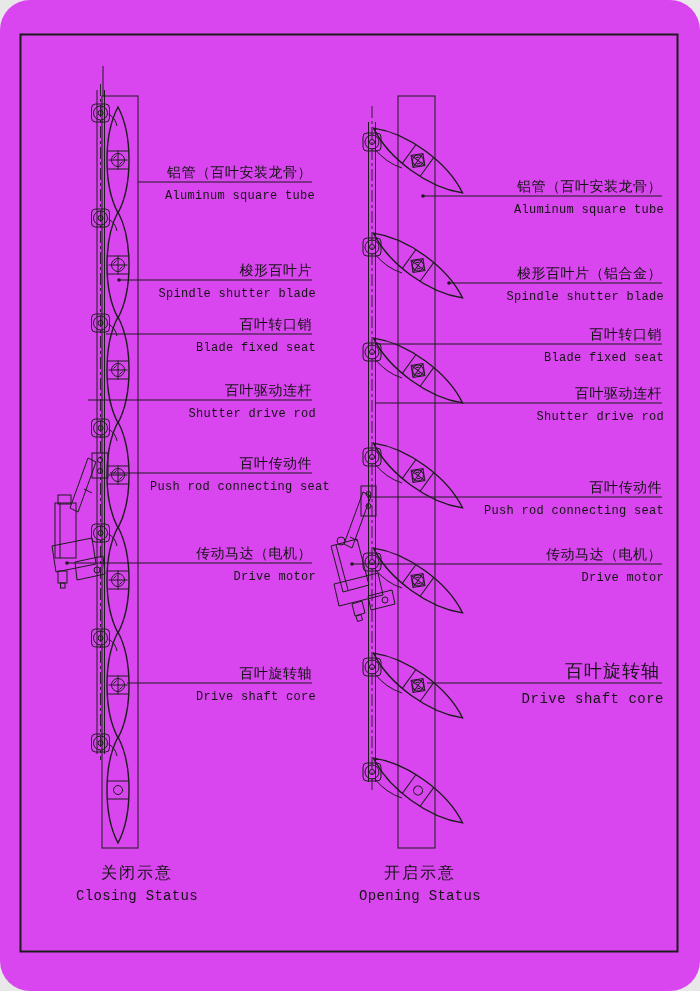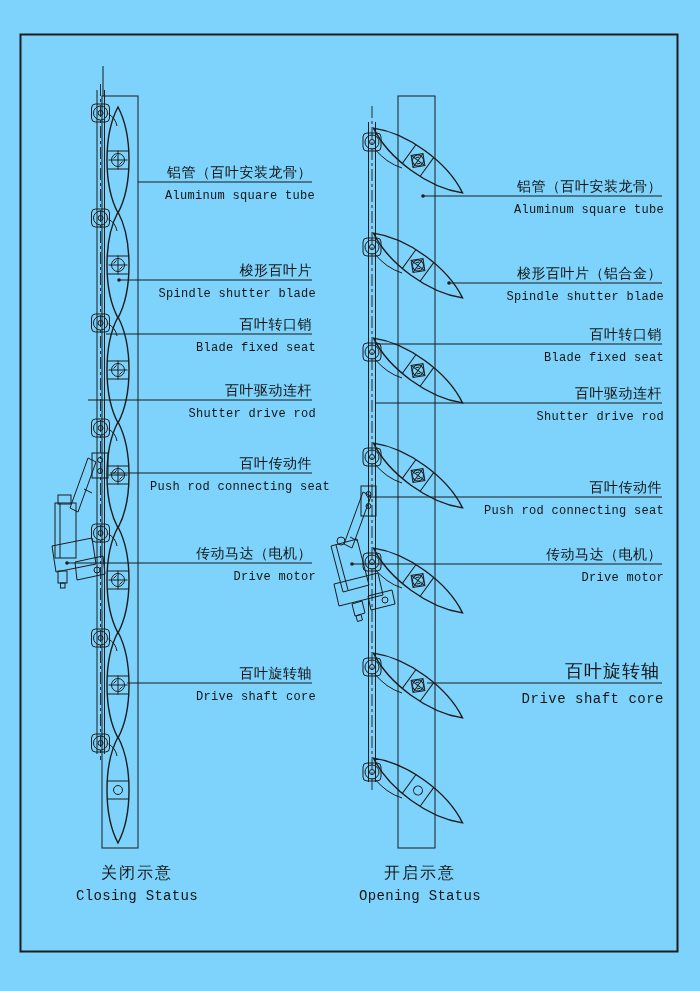--- a/index.html
+++ b/index.html
@@ -1,16 +1,16 @@
 <!DOCTYPE html>
 <html><head>
 <meta charset="utf-8">
 <style>
   html,body{margin:0;padding:0;background:#e8e8e8;}
-  .stage{position:relative;width:700px;height:991px;background:#7dd3fc;margin:0 auto;overflow:hidden;}
+  .stage{position:relative;width:700px;height:991px;background:#d946ef;margin:0 auto;overflow:hidden;border-radius:30px;}
   svg{position:absolute;left:0;top:0;}
   .ln{stroke:#1c1c1c;stroke-width:1;fill:none;}
   .ln2{stroke:#1c1c1c;stroke-width:1.4;fill:none;}
   .leader{stroke:#1c1c1c;stroke-width:1;fill:none;}
   .dot{fill:#1c1c1c;stroke:none;}
   .frame{stroke:#1c1c1c;stroke-width:2;fill:none;}
   .cl{stroke:#1c1c1c;stroke-width:0.9;fill:none;stroke-dasharray:12,3,3,3;}
   text{fill:#141414;}
   .zh{font-family:"Liberation Serif","DejaVu Serif",serif;font-size:14px;letter-spacing:0.5px;}
   .en{font-family:"Liberation Mono","DejaVu Sans Mono",monospace;font-size:12px;letter-spacing:0.3px;}

